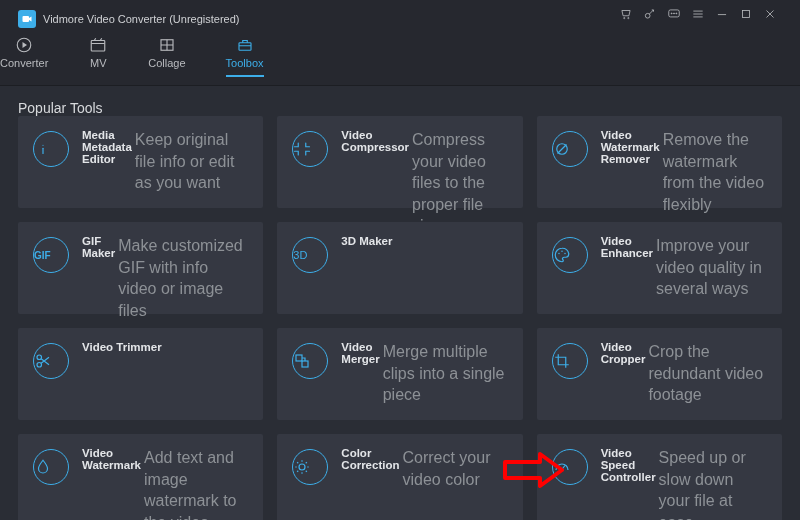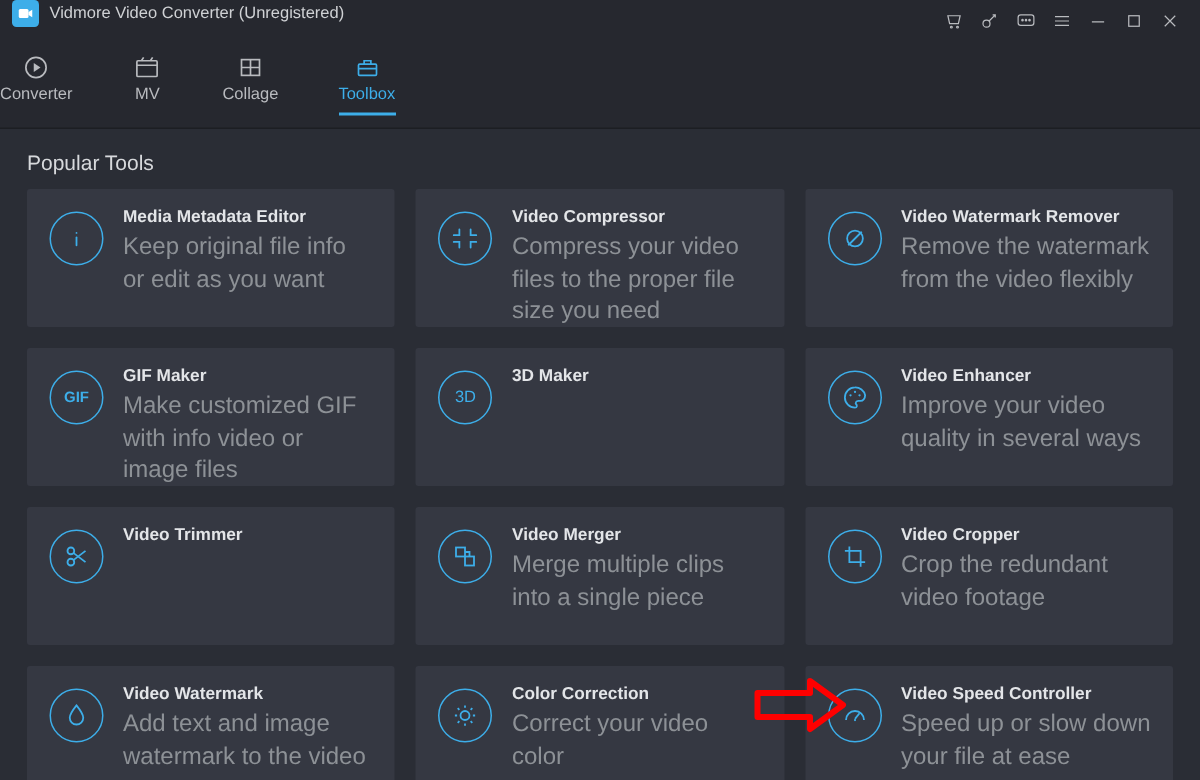--- a/index.html
+++ b/index.html
@@ -5,39 +5,39 @@
   :root{
     --bg:#2a2d35;
     --card:#353842;
     --text:#d4d6d9;
     --muted:#8d9196;
     --accent:#3daee9;
     --header:#26282f;
   }
   *{box-sizing:border-box;margin:0;padding:0;font-family:"Segoe UI",Arial,sans-serif}
   body{width:800px;height:520px;background:var(--bg);overflow:hidden;color:var(--text);position:relative}
-  .titlebar{height:28px;background:var(--header);display:flex;align-items:flex-start;padding:0 8px;justify-content:space-between}
+  .titlebar{height:28px;background:var(--header);display:flex;align-items:flex-end;padding:0 18px;justify-content:space-between}
   .tb-left{display:flex;align-items:center;gap:7px}
   .logo{width:18px;height:18px;background:var(--accent);border-radius:3px;display:flex;align-items:center;justify-content:center}
   .logo svg{width:12px;height:12px}
   .title{font-size:11px;color:#cfd1d4}
   .tb-right{display:flex;align-items:center;gap:0}
   .tb-ico{width:24px;height:28px;display:flex;align-items:center;justify-content:center;color:#b9bbbf;cursor:pointer}
   .tb-ico svg{width:14px;height:14px;stroke:#b9bbbf;fill:none;stroke-width:1.4}
   .tabs{height:58px;display:flex;align-items:center;justify-content:flex-start;gap:40px;background:var(--header);border-bottom:1px solid #1c1e23}
   .tab{display:flex;flex-direction:column;align-items:center;gap:3px;cursor:pointer;color:#b9bbbf;font-size:11px;padding-bottom:6px;border-bottom:2px solid transparent}
   .tab.active{color:var(--accent);border-bottom:2px solid var(--accent)}
   .tab svg{width:20px;height:18px;stroke:currentColor;fill:none;stroke-width:1.5}
   .section{padding:14px 18px}
-  .section-title{font-size:14px;color:#d7d9dc;margin-bottom:10px}
+  .section-title{font-size:14px;color:#d7d9dc;margin-bottom:0}
   .grid{display:grid;grid-template-columns:repeat(3,1fr);gap:14px}
   .card{background:var(--card);border-radius:2px;height:92px;padding:13px 15px;display:flex;align-items:flex-start;gap:13px;cursor:pointer}
-  .ico{flex:0 0 36px;width:36px;height:36px;border:1.5px solid var(--accent);border-radius:50%;display:flex;align-items:center;justify-content:center;margin-top:2px}
+  .ico{flex:0 0 36px;width:36px;height:36px;border:1.5px solid var(--accent);border-radius:50%;display:flex;align-items:center;margin-top:2px}
   .ico svg{width:18px;height:18px;stroke:var(--accent);fill:none;stroke-width:1.6}
-  .card-txt{display:flex;flex-direction:column;gap:3px;min-width:0}
+  .card-txt{display:flex;flex-direction:row;gap:3px;min-width:0}
   .card-title{font-size:11.5px;font-weight:600;color:#e3e5e8}
   .card-desc{font-size:16px;line-height:1.35;color:var(--muted)}
   
   .arrow{position:absolute;left:500px;top:450px;pointer-events:none}
 </style>
 </head>
 <body>
 
 <div class="titlebar">
   <div class="tb-left">

